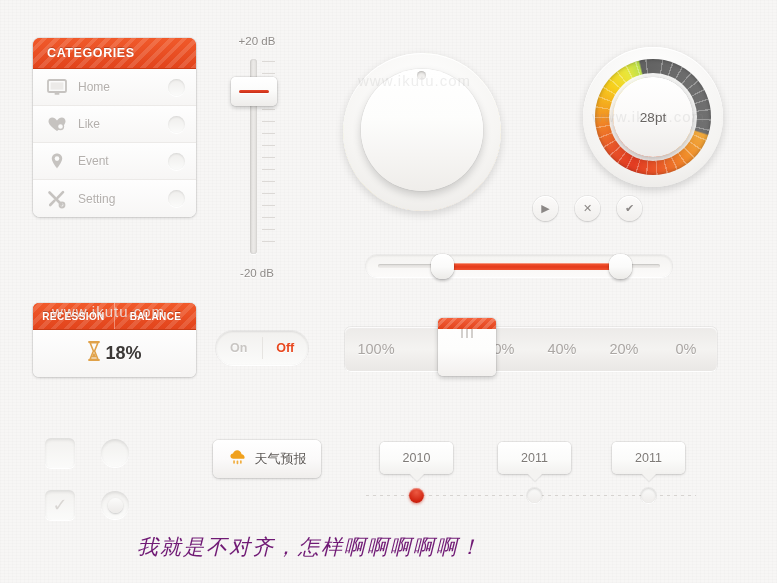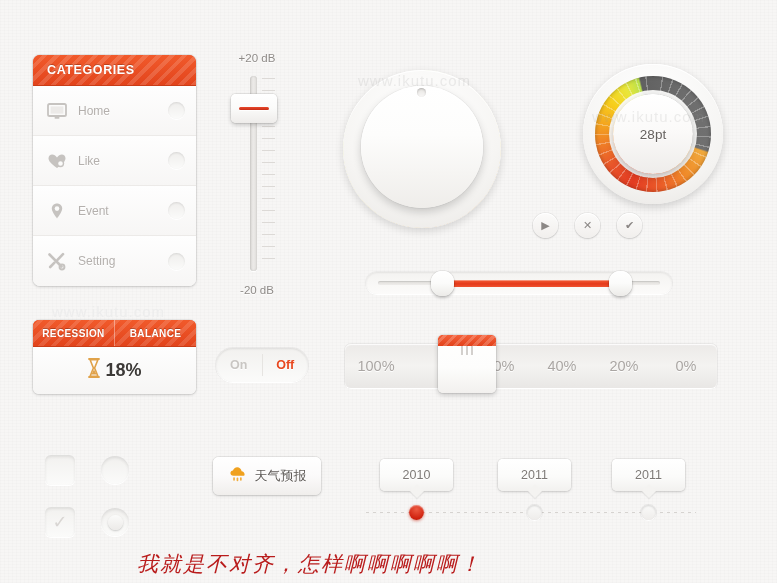--- a/index.html
+++ b/index.html
@@ -10,21 +10,21 @@
     overflow: hidden;
     font-family: "Liberation Sans", sans-serif;
     background-color: #f7f6f5;
     background-image:
       repeating-linear-gradient(0deg, rgba(0,0,0,0.012) 0px, rgba(0,0,0,0.012) 1px, rgba(255,255,255,0) 1px, rgba(255,255,255,0) 3px),
       repeating-linear-gradient(90deg, rgba(0,0,0,0.010) 0px, rgba(0,0,0,0.010) 1px, rgba(255,255,255,0) 1px, rgba(255,255,255,0) 4px);
     position: relative;
   }
 
   .stage { position: absolute; inset: 0; }
-  .abs { position: absolute; margin-top: 17px; }
+  .abs { position: absolute; }
 
   
   #categories-panel {
     left: 33px; top: 38px; width: 163px;
     border-radius: 7px;
     background: #fdfdfd;
     box-shadow: 0 1px 3px rgba(0,0,0,0.16), 0 0 0 1px rgba(0,0,0,0.05);
     overflow: hidden;
   }
   #cat-header {
@@ -39,21 +39,21 @@
     display: flex; align-items: center;
     padding-left: 14px;
     border-bottom: 1px solid #c93c17;
   }
   #cat-header-title {
     color: #fff; font-size: 12.5px; font-weight: bold;
     letter-spacing: 0.6px;
     text-shadow: 0 -1px 0 rgba(0,0,0,0.22);
   }
   .cat-row {
-    height: 50px; display: flex; align-items: center;
+    height: 37px; display: flex; align-items: center;
     padding: 0 11px 0 12px;
     border-bottom: 1px solid #eceae8;
     background: linear-gradient(to bottom, #fefefe 0%, #f7f6f5 100%);
   }
   .cat-row:last-child { border-bottom: none; }
   .cat-row.active { background: linear-gradient(to bottom, #ffffff 0%, #fbfbfb 100%); }
   .cat-ico { width: 24px; height: 22px; flex: 0 0 24px; position: relative; }
   .cat-label {
     flex: 1; margin-left: 9px; font-size: 12px; color: #b4b0ad;
     text-shadow: 0 1px 0 #fff;
@@ -347,21 +347,21 @@
   }
   .tl-node.active {
     background: radial-gradient(circle at 50% 28%, #ec5a42 0%, #d0220f 70%, #a81507 100%);
     box-shadow: 0 1px 3px rgba(200,40,20,0.55), inset 0 1px 1px rgba(255,255,255,0.4);
   }
 
   
   #caption {
     left: 0; top: 533px; width: 619px; text-align: center;
     font-family: Liberation Sans, sans-serif;
-    font-size: 21px; color: #b91c1c; letter-spacing: 2px;
+    font-size: 21px; color: #701a75; letter-spacing: 2px;
     font-style: italic;
   }
 
   
   .wm {
     position: absolute; color: rgba(150,150,150,0.16);
     font-size: 15px; letter-spacing: 1px; pointer-events: none;
     font-family: "Liberation Sans", sans-serif;
   }
 </style>

